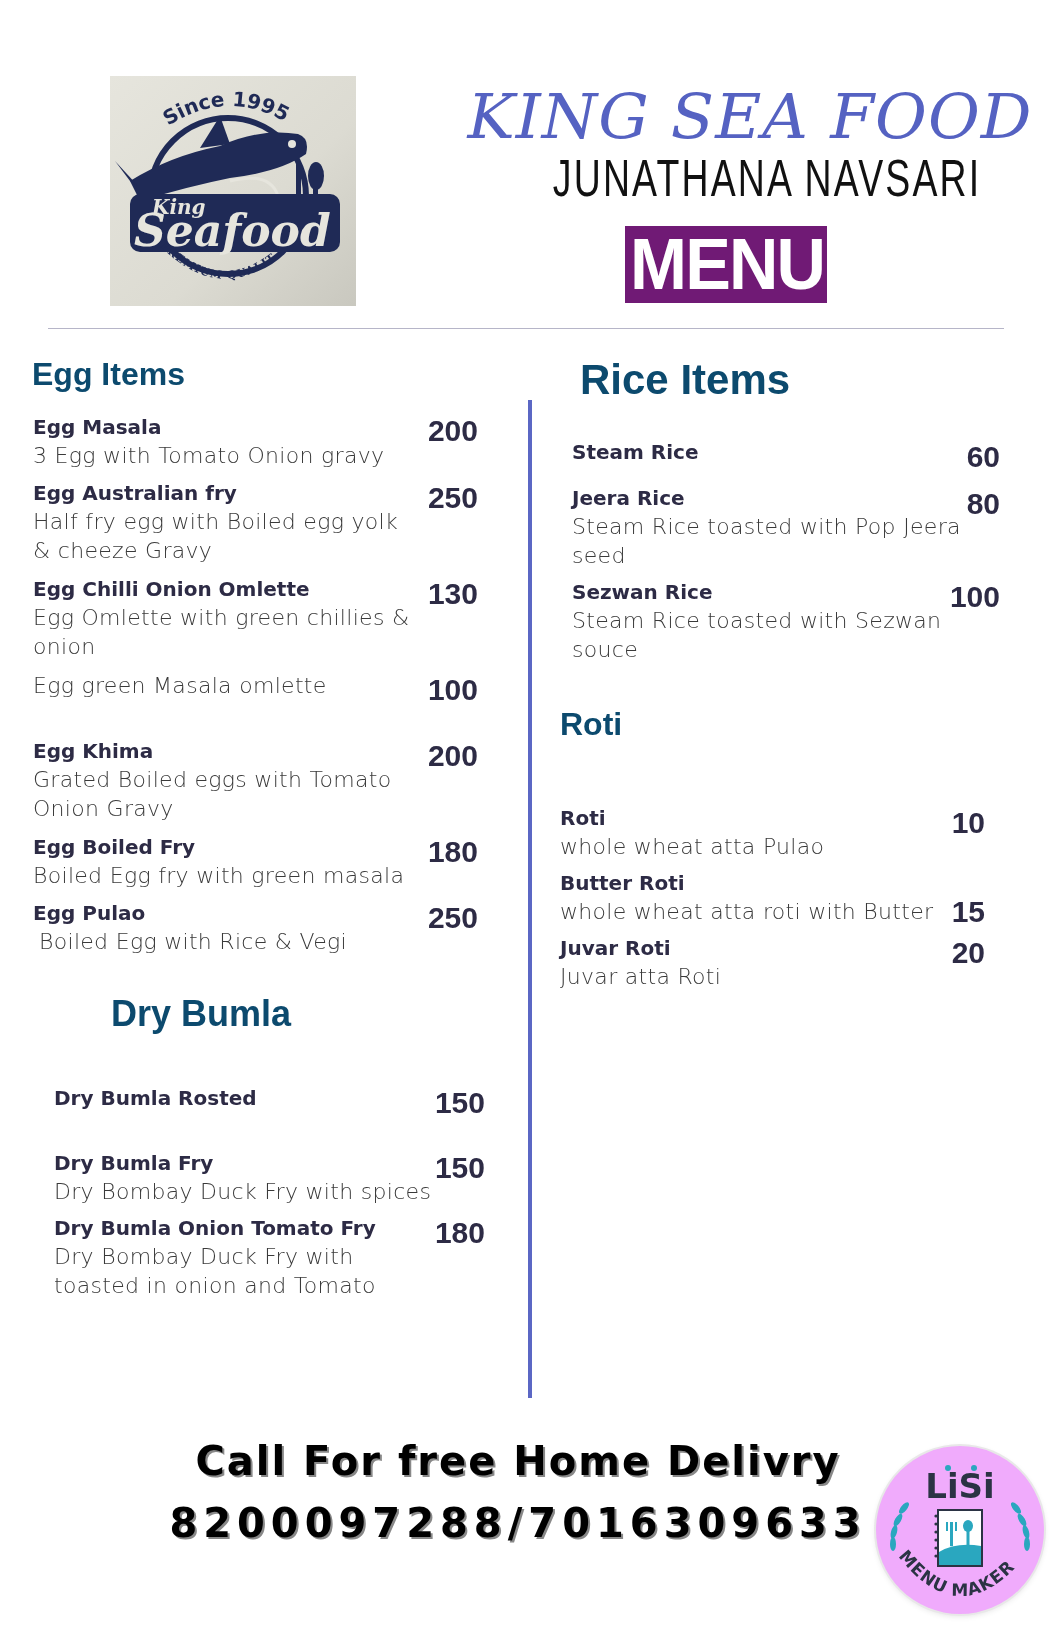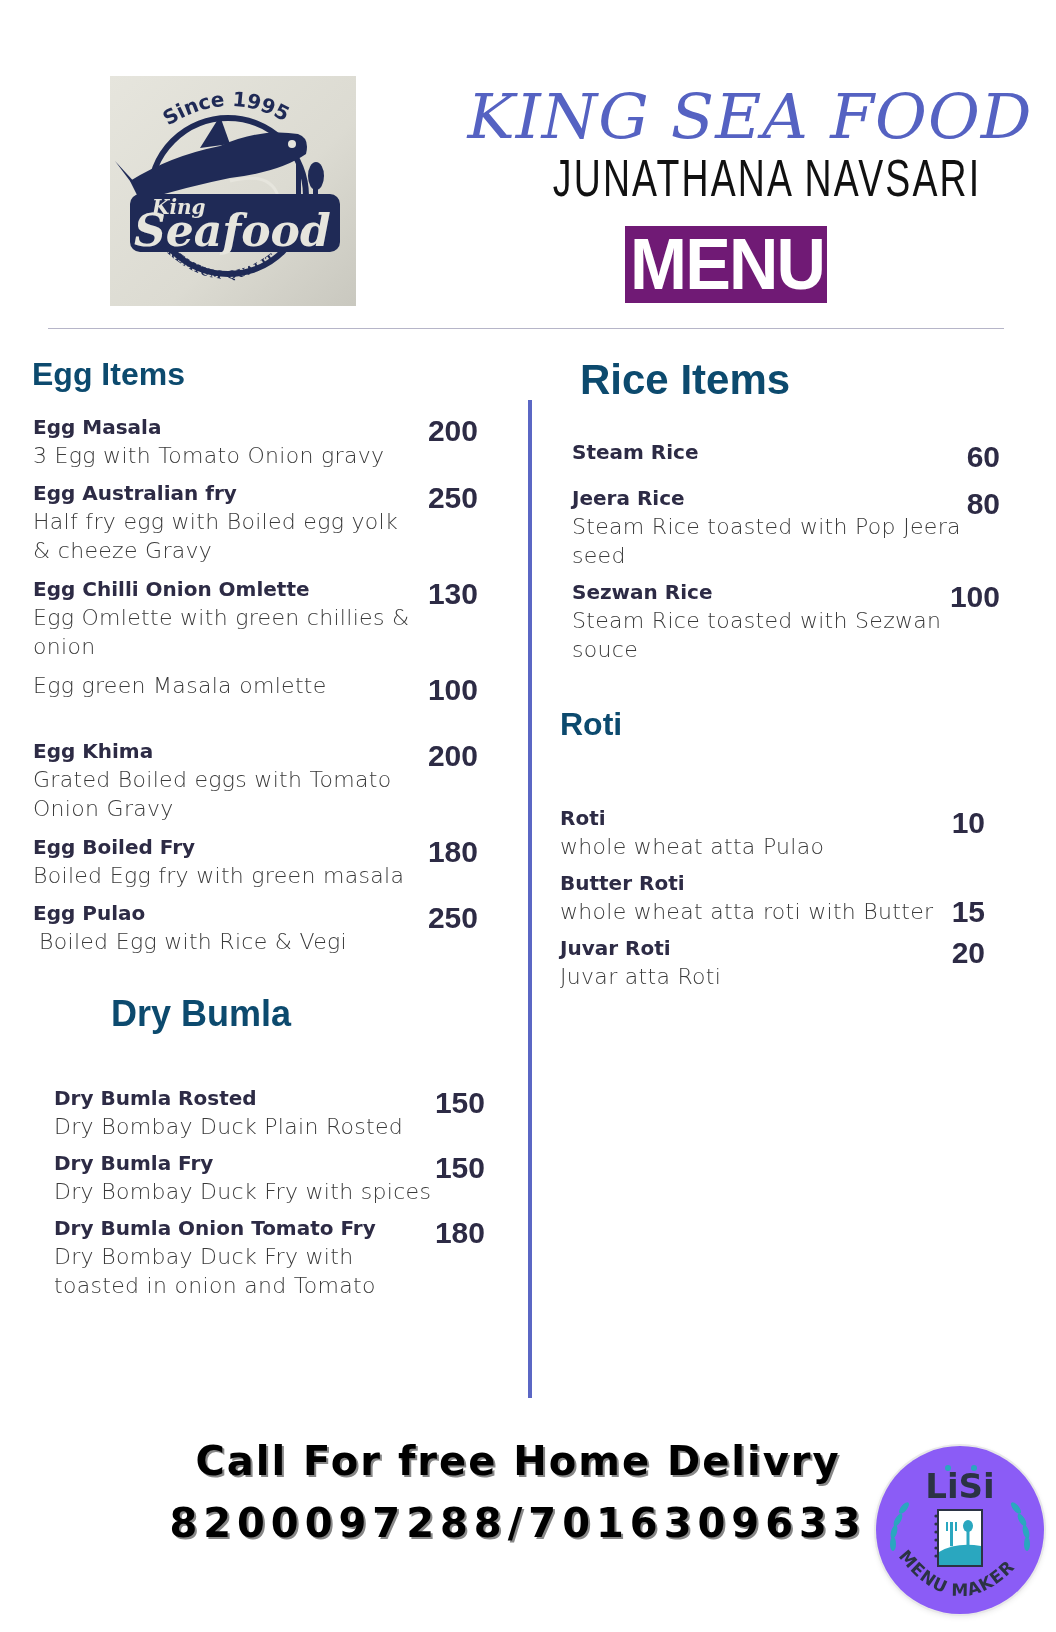--- a/index.html
+++ b/index.html
@@ -25,21 +25,21 @@
   .item { position: absolute; }
   .item-name { font-family: "DejaVu Sans", sans-serif; font-weight: bold; font-size: 20px; color: #2d2b45; white-space: nowrap; line-height: 28px; }
   .item-desc { font-family: "DejaVu Sans", sans-serif; font-weight: 200; font-size: 22px; color: #3a3a3a; line-height: 29px; letter-spacing: 0.3px; }
   .item-price { position: absolute; font-family: "Liberation Sans", sans-serif; font-weight: bold; font-size: 30px; color: #2d2b45; text-align: right; }
 
   
   .footer-line { left: 0; width: 1056px; text-align: center; font-family: "DejaVu Sans", sans-serif; font-weight: bold; color: #000; white-space: nowrap; text-shadow: 2px 2px 0 #888, -1px -1px 0 #fff; }
   .call-text { top: 1438px; font-size: 40px; letter-spacing: 2px; left: -10px; }
   .phone-text { top: 1500px; font-size: 40px; letter-spacing: 6px; left: -10px; }
 
-  .lisi-badge { left: 876px; top: 1446px; width: 168px; height: 168px; border-radius: 50%; background: #8b5cf6; box-shadow: 0 0 0 2px #e8e8e8, 0 2px 6px rgba(0,0,0,0.12); overflow: hidden; }
+  .lisi-badge { left: 876px; top: 1446px; width: 168px; height: 168px; border-radius: 50%; background: #f0abfc; box-shadow: 0 0 0 2px #e8e8e8, 0 2px 6px rgba(0,0,0,0.12); overflow: hidden; }
   .lisi-badge svg { width: 100%; height: 100%; display: block; }
 </style>
 </head>
 <body>
 
 <div class="abs logo-box">
   <svg viewBox="0 0 246 230">
     <defs>
       <path id="arcTop" d="M 58 50 Q 120 10 182 50"></path>
       <path id="arcBot" d="M 50 170 Q 110 230 170 180"></path>
@@ -112,21 +112,20 @@
 <div class="item" style="left:33px; top:899px; width:400px;">
   <div class="item-name">Egg Pulao</div>
   <div class="item-desc" style="padding-left:6px;">Boiled Egg with Rice &amp; Vegi</div>
 </div>
 <div class="item-price" style="left:400px; top:901px; width:78px;">250</div>
 
 <div class="abs section-title" style="left:111px; top:993px; font-size:36px;">Dry Bumla</div>
 
 <div class="item" style="left:54px; top:1084px; width:410px;">
   <div class="item-name">Dry Bumla Rosted</div>
-  <div class="item-desc">Dry Bombay Duck Plain Rosted</div>
 </div>
 <div class="item-price" style="left:405px; top:1086px; width:80px;">150</div>
 
 <div class="item" style="left:54px; top:1149px; width:420px;">
   <div class="item-name">Dry Bumla Fry</div>
   <div class="item-desc">Dry Bombay Duck Fry with spices</div>
 </div>
 <div class="item-price" style="left:405px; top:1151px; width:80px;">150</div>
 
 <div class="item" style="left:54px; top:1214px; width:340px;">

